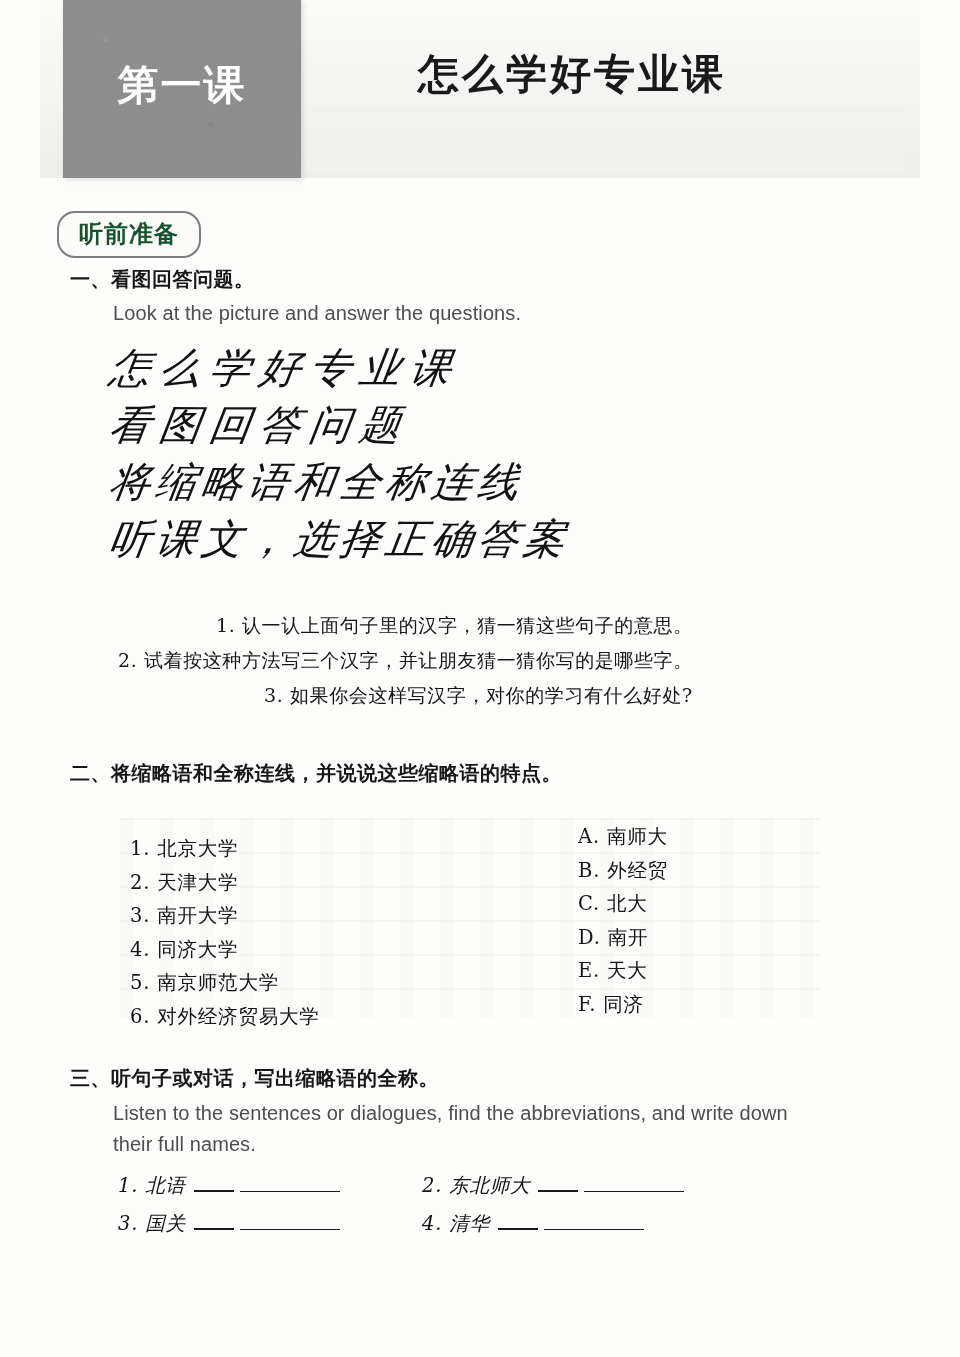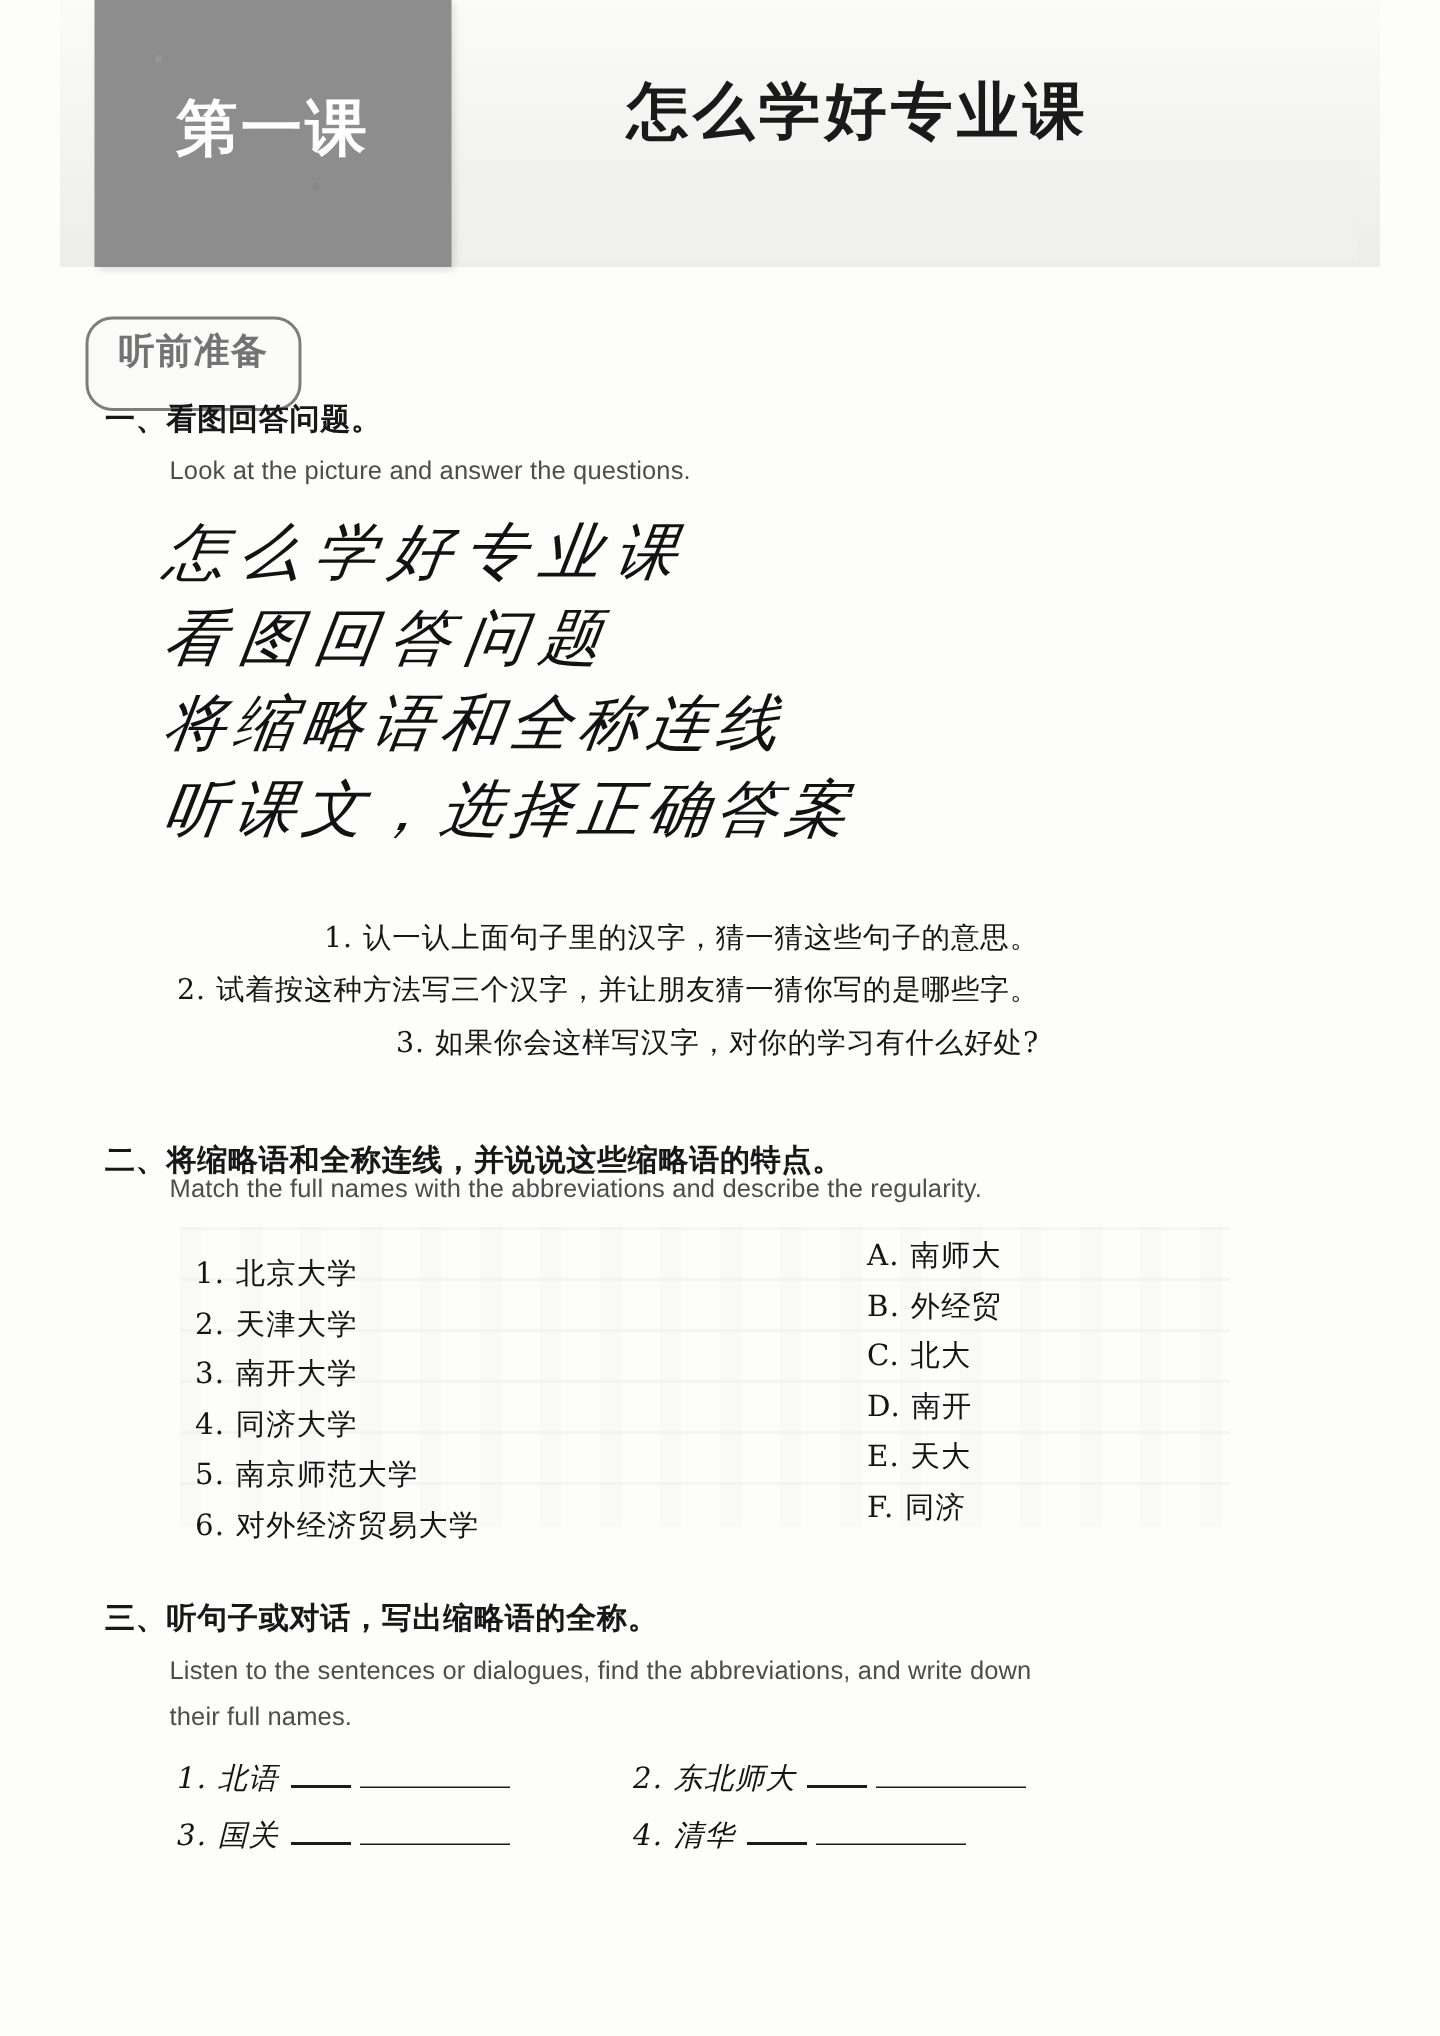--- a/index.html
+++ b/index.html
@@ -69,44 +69,44 @@
     letter-spacing: 3px;
     color: #1a1a1a;
     line-height: 1;
   }
 
   
   .section-badge {
     position: absolute;
     left: 57px;
     top: 211px;
-    padding: 5px 20px 22px 20px;
+    padding: 5px 20px 6px 20px;
     border: 2px solid #7d7d7d;
     border-radius: 18px;
     font-size: 24px;
     font-weight: bold;
     letter-spacing: 1px;
-    color: #737373;
+    color: #14532d;
     background: #fbfbfa;
   }
 
   
   .ex-heading {
     position: absolute;
     left: 70px;
     font-size: 20px;
     font-weight: bold;
     letter-spacing: .5px;
     color: #171717;
     white-space: nowrap;
   }
   .ex-subheading {
     position: absolute;
     left: 113px;
-    font-size: 17px;
+    font-size: 20px;
     color: #4d4d4d;
     letter-spacing: .1px;
     line-height: 31px;
   }
 
   
   .handwriting {
     position: absolute;
     left: 110px;
     top: 340px;
@@ -231,21 +231,20 @@
     <div class="hw-line l4">听课文，选择正确答案</div>
   </div>
 
   <div class="q-list" style="top:608px;">
     <div>1. 认一认上面句子里的汉字，猜一猜这些句子的意思。</div>
     <div>2. 试着按这种方法写三个汉字，并让朋友猜一猜你写的是哪些字。</div>
     <div>3. 如果你会这样写汉字，对你的学习有什么好处?</div>
   </div>
 
   <div class="ex-heading" style="top:744px;margin-top:16px;">二、将缩略语和全称连线，并说说这些缩略语的特点。</div>
-  <div class="ex-subheading" style="top:777px;">Match the full names with the abbreviations and describe the regularity.</div>
 
   <div class="match-wrap">
     <div class="match-bleed"></div>
     <div class="match-col left">
       <div>1. 北京大学</div>
       <div>2. 天津大学</div>
       <div>3. 南开大学</div>
       <div>4. 同济大学</div>
       <div>5. 南京师范大学</div>
       <div>6. 对外经济贸易大学</div>

